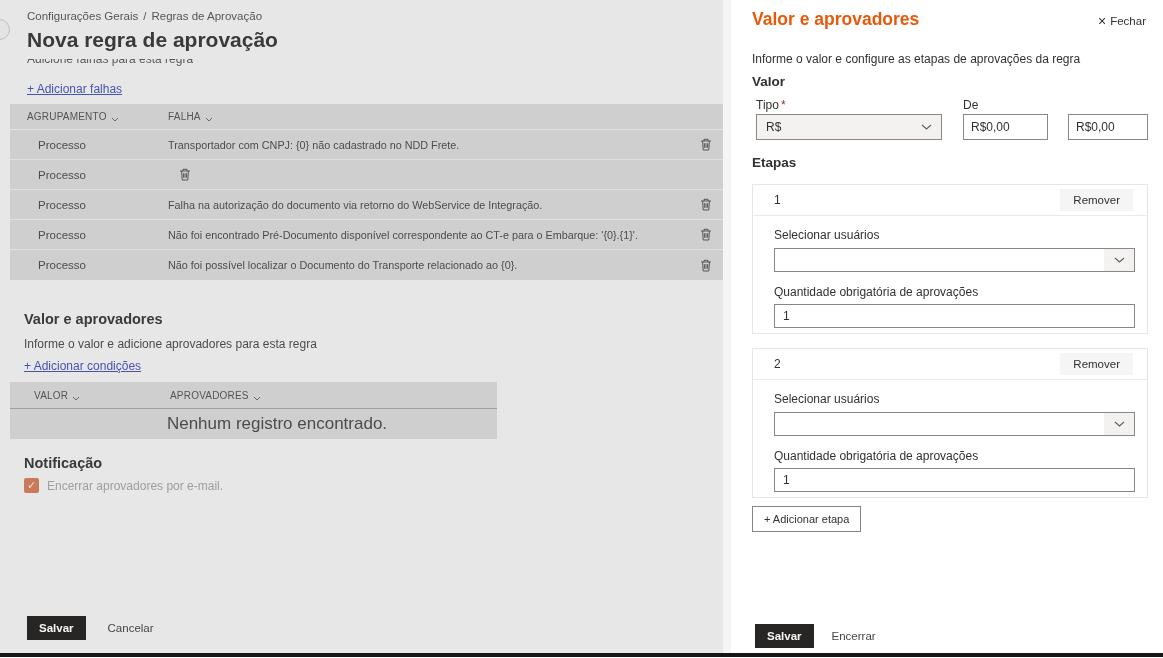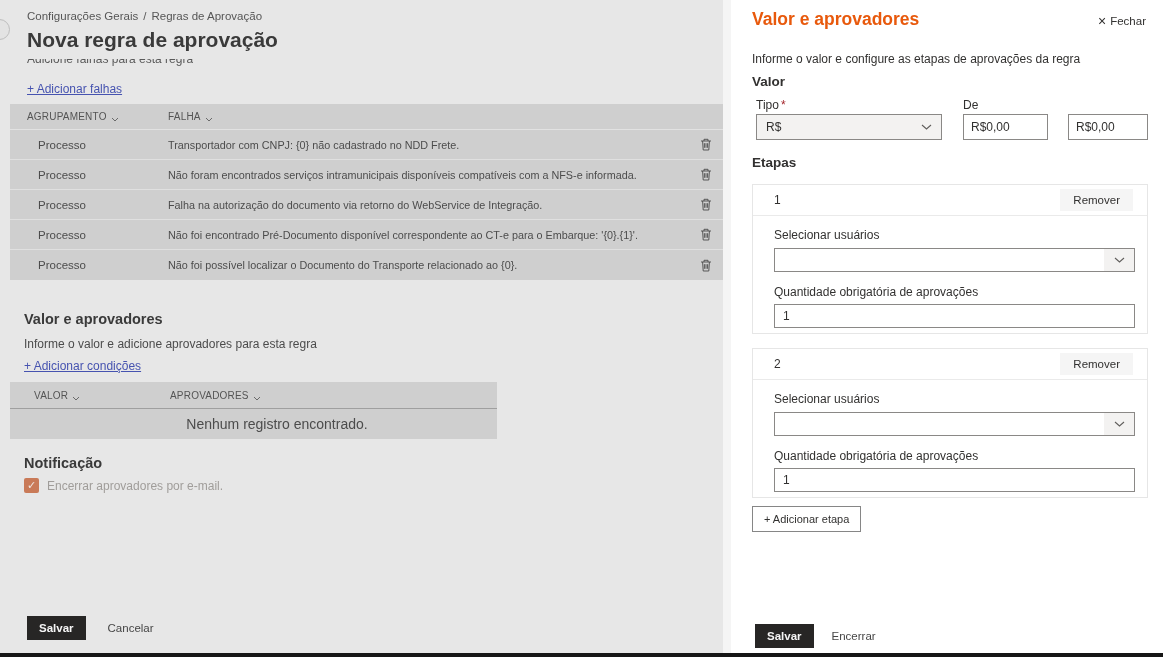--- a/index.html
+++ b/index.html
@@ -30,21 +30,21 @@
   .fcol2 { flex:1; font-size:10.8px; color:#4c4c4c; }
   .fdel { width:34px; display:flex; justify-content:center; cursor:pointer; }
 
   .sec-title { position:absolute; left:24px; font-size:14.5px; font-weight:700; color:#3a3a3a; }
   .sec-desc { position:absolute; left:24px; font-size:12px; color:#4c4c4c; }
 
   .vtable { position:absolute; left:10px; top:382px; width:487px; background:#cfcfcf; }
   .vhead { display:flex; height:27px; align-items:center; border-bottom:1px solid #9f9f9f; }
   .vh1 { width:160px; padding-left:24px; }
   .vh2 { flex:1; }
-  .vempty { height:30px; display:flex; align-items:center; justify-content:center; font-size:14px; color:#4c4c4c;margin-left:47px; }
+  .vempty { height:30px; display:flex; align-items:center; justify-content:center; font-size:17px; color:#4c4c4c;margin-left:47px; }
 
   .chk-row { position:absolute; left:24px; top:478px; display:flex; align-items:center; gap:8px; }
   .chk { width:15px; height:15px; background:#c97a58; border-radius:2px; color:#efe7e2;
     font-size:11px; line-height:15px; text-align:center; }
   .chk-label { font-size:12px; color:#a09d9a; }
 
   .main-footer { position:absolute; left:27px; top:616px; display:flex; align-items:center; gap:22px; }
   .btn-dark { background:#272625; color:#f5f5f5; font-size:11.5px; font-weight:700; border:none;
     padding:6px 12px; cursor:pointer; }
   .btn-text { font-size:11.5px; color:#464646; background:none; border:none; cursor:pointer; }
@@ -134,21 +134,20 @@
             <div class="fdel">
               <span>
                 <svg width="12" height="13" viewBox="0 0 12 13">
                   <path d="M1 3h10M4 3V1.3h4V3M2.6 3l.6 9h5.6l.6-9M4.4 5.2v4.6M6 5.2v4.6M7.6 5.2v4.6" fill="none" stroke="#4a4a4a" stroke-width="0.9"></path>
                 </svg>
               </span>
             </div>
           </div>
           <div class="frow">
             <div class="fcol1">Processo</div>
-            <div class="fcol2">Não foram encontrados serviços intramunicipais disponíveis compatíveis com a NFS-e informada.</div>
             <div class="fdel">
               <span>
                 <svg width="12" height="13" viewBox="0 0 12 13">
                   <path d="M1 3h10M4 3V1.3h4V3M2.6 3l.6 9h5.6l.6-9M4.4 5.2v4.6M6 5.2v4.6M7.6 5.2v4.6" fill="none" stroke="#4a4a4a" stroke-width="0.9"></path>
                 </svg>
               </span>
             </div>
           </div>
           <div class="frow">
             <div class="fcol1">Processo</div>

